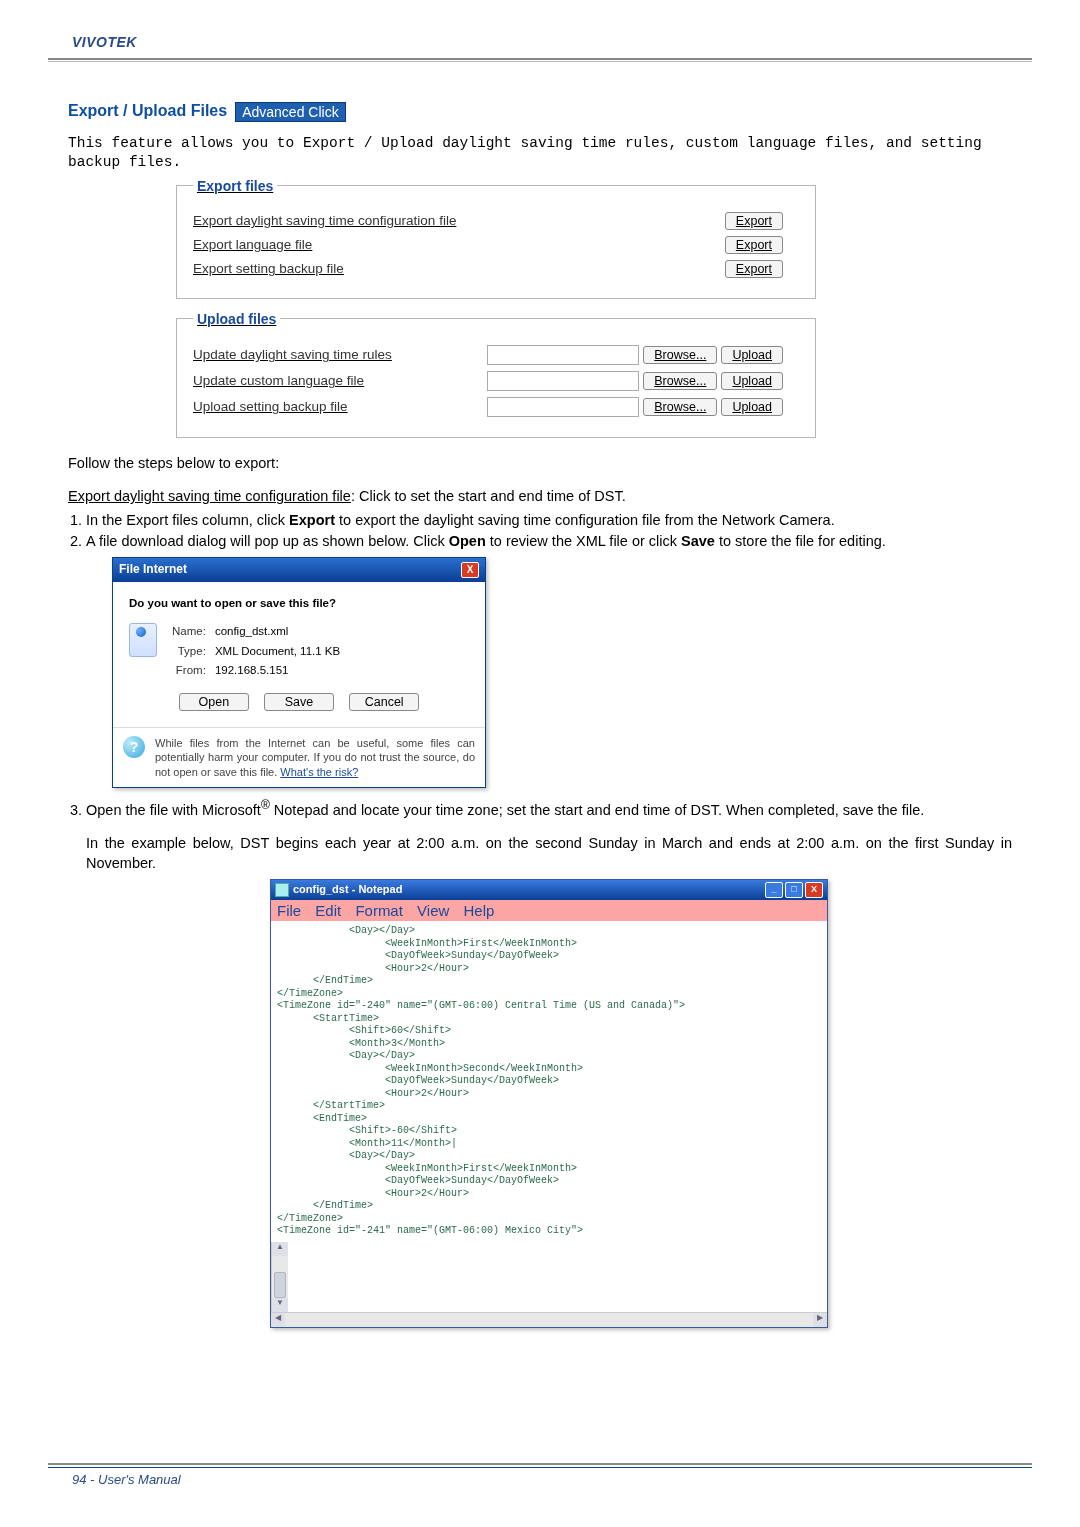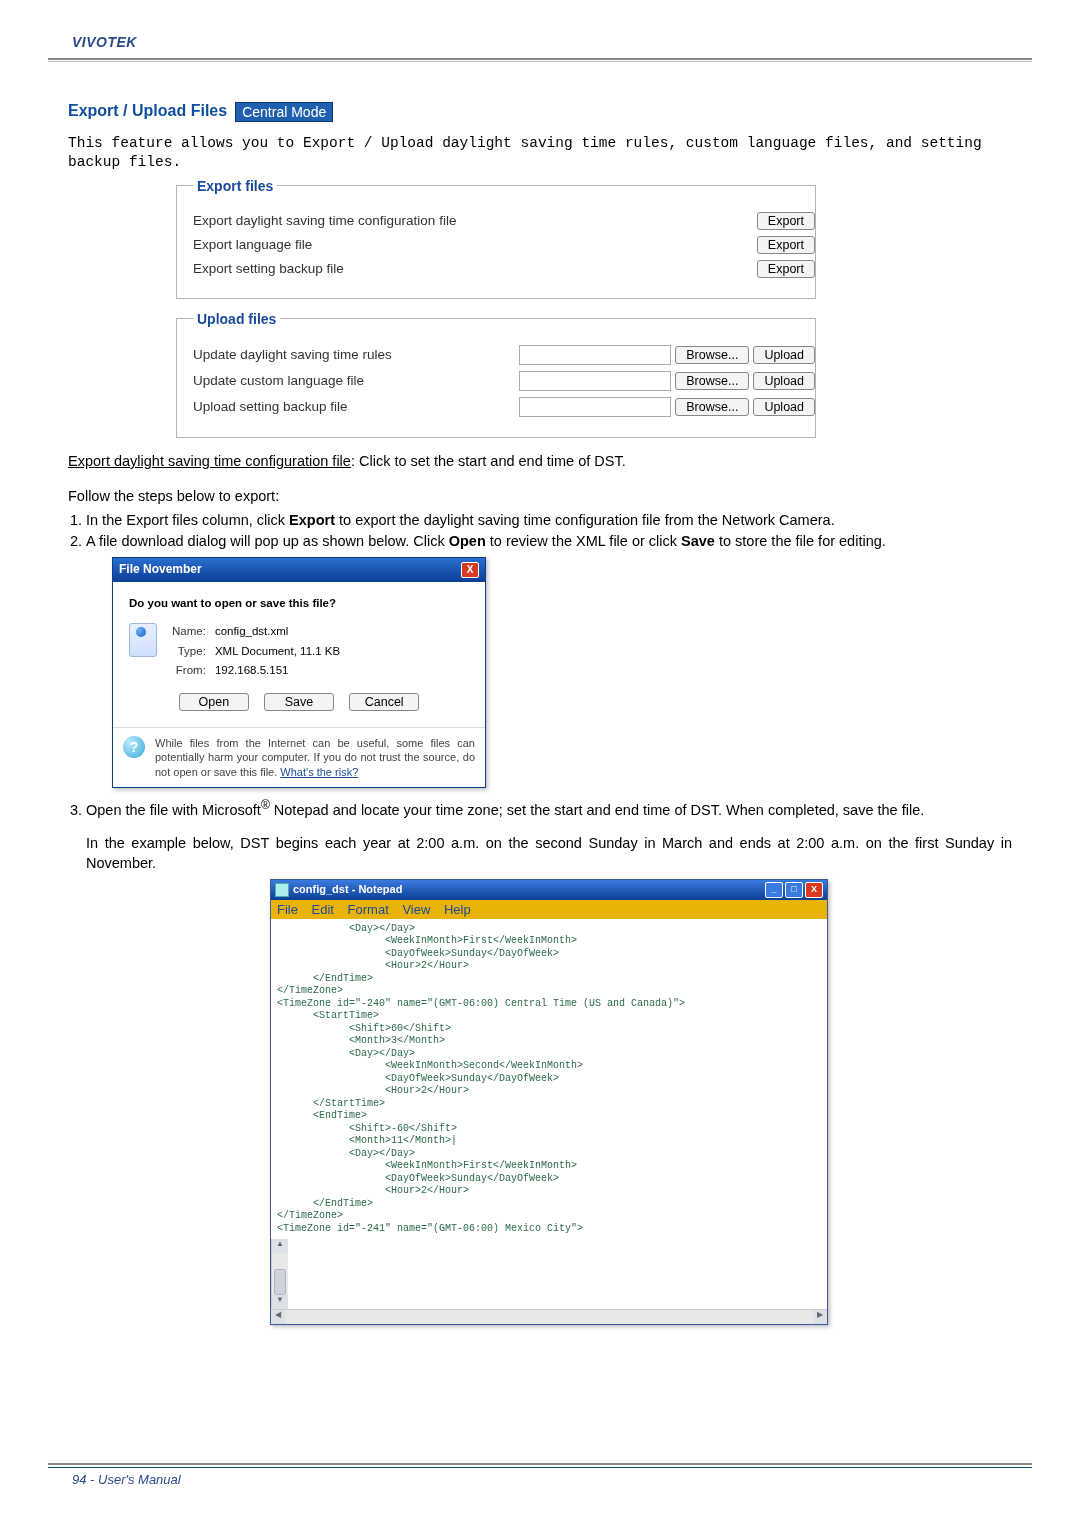--- a/index.html
+++ b/index.html
@@ -61,21 +61,22 @@
     line-height: 1.3;
     font-family: Liberation Mono, monospace;
   }
   .panels-wrap {
     margin-left: 128px;
     width: 640px;
   }
   fieldset {
     border: 1px solid #b5b5b5;
     margin: 0 0 12px 0;
-    padding: 12px 0 14px 16px;
+    padding: 12px 32px 14px 16px;
+    text-decoration: underline;
   }
   legend {
     color: #1a4a9a;
     font-weight: bold;
     font-size: 14px;
     padding: 0 4px;
   }
   .row {
     display: flex;
     align-items: center;
@@ -266,24 +267,24 @@
     justify-content: center;
     font-size: 9px;
     font-weight: bold;
     border: 1px solid #fff;
     border-radius: 2px;
   }
   .np-min { background: #3a7be0; color: #fff; }
   .np-max { background: #3a7be0; color: #fff; }
   .np-close { background: #d83a22; color: #fff; }
   .np-menu {
-    background: #eab308;
+    background: #fca5a5;
     color: #1a4a9a;
     padding: 1px 6px;
-    font-size: 13px;
+    font-size: 15px;
   }
   .np-menu span {
     margin-right: 10px;
   }
   .np-content {
     display: flex;
     flex-direction: column;
   }
   .np-text {
     flex: 1;
@@ -352,21 +353,21 @@
 </head>
 <body>
 
 <div class="page">
   <div class="brand-header">VIVOTEK</div>
   <hr class="rule">
   <hr class="rule2">
 
   <div class="section-heading">
     <span class="section-title">Export / Upload Files</span>
-    <span class="badge">Central Mode</span>
+    <span class="badge">Advanced Click</span>
   </div>
 
   <div class="intro">This feature allows you to Export / Upload daylight saving time rules, custom language files, and setting backup files.</div>
 
   <div class="panels-wrap">
     <fieldset>
       <legend>Export files</legend>
       <div class="row">
         <span class="left">Export daylight saving time configuration file</span>
         <span class="right">
@@ -409,37 +410,37 @@
         <span class="left">Upload setting backup file</span>
         <span class="right">
           <span class="file-input"></span>
           <button class="btn">Browse...</button>
           <button class="btn">Upload</button>
         </span>
       </div>
     </fieldset>
   </div>
 
+  <div class="body-text" style="margin-top:16px">Follow the steps below to export:</div>
+
   <div class="body-text">
     <span class="u">Export daylight saving time configuration file</span><span>: Click to set the start and end time of DST.</span>
   </div>
-
-  <div class="body-text" style="margin-top:16px">Follow the steps below to export:</div>
 
   <ol class="steps">
     <li>
       <span>In the Export files column, click </span><b>Export</b><span> to export the daylight saving time configuration file from the Network Camera.</span>
     </li>
     <li>
       <span>A file download dialog will pop up as shown below. Click </span><b>Open</b><span> to review the XML file or click </span><b>Save</b><span> to store the file for editing.</span>
       <div style="display:flex; align-items:flex-start; margin-top:2px;">
         <div style="width:10px"></div>
         <div class="file-dl">
           <div class="dl-title">
-            <span>File November</span>
+            <span>File Internet</span>
             <span class="close-x">X</span>
           </div>
           <div class="dl-body">
             <div class="dl-q">Do you want to open or save this file?</div>
             <div class="dl-info">
               <div class="dl-icon"></div>
               <table class="dl-labels">
                 <tbody>
                     <tr>
                       <td>Name:</td>

